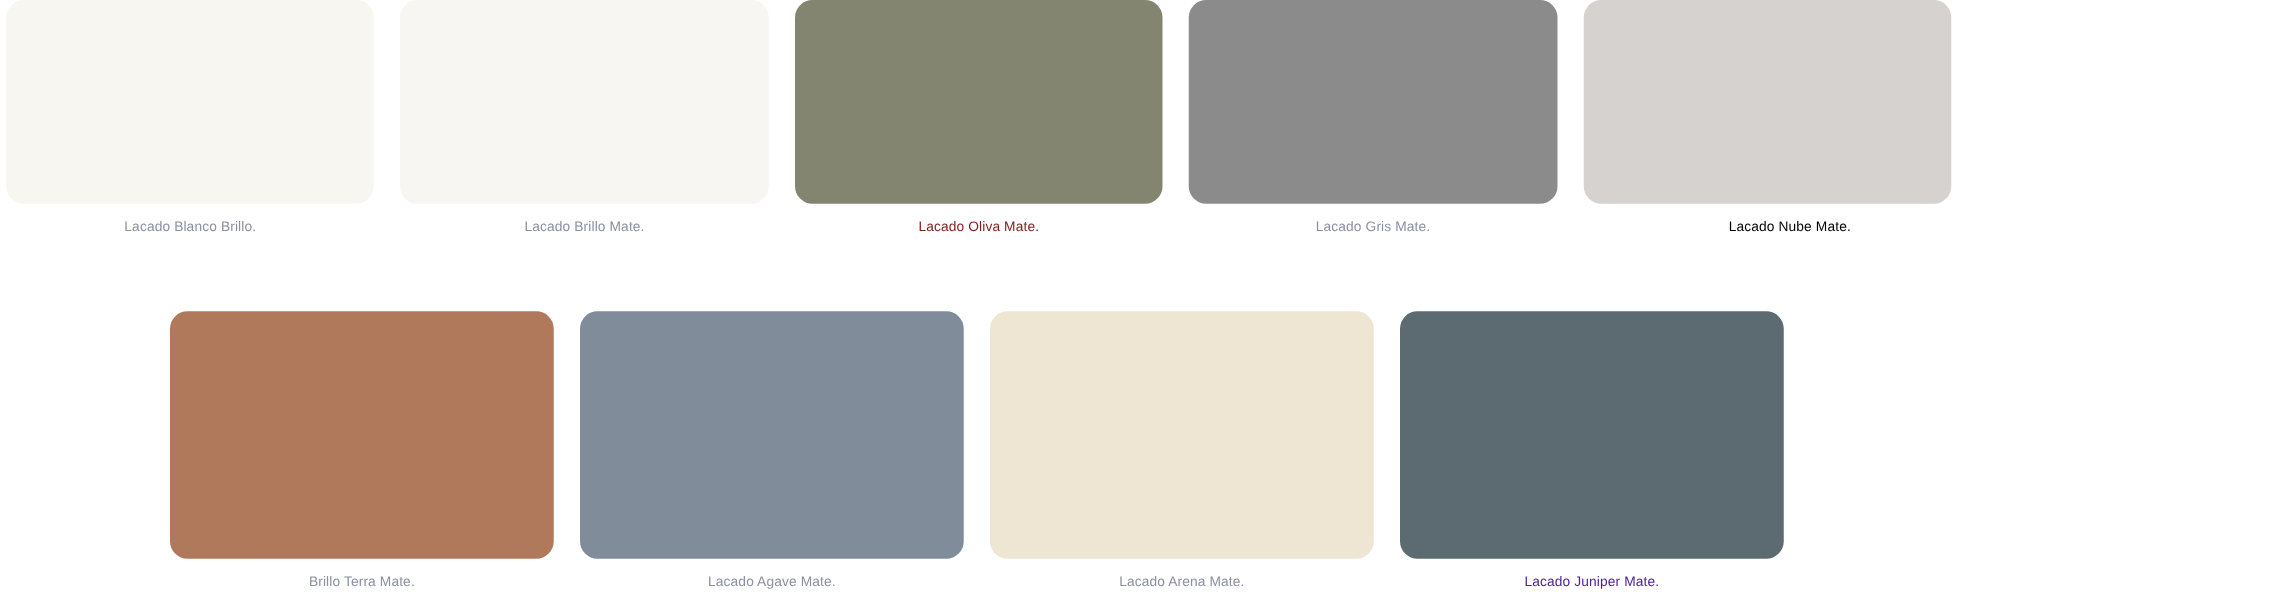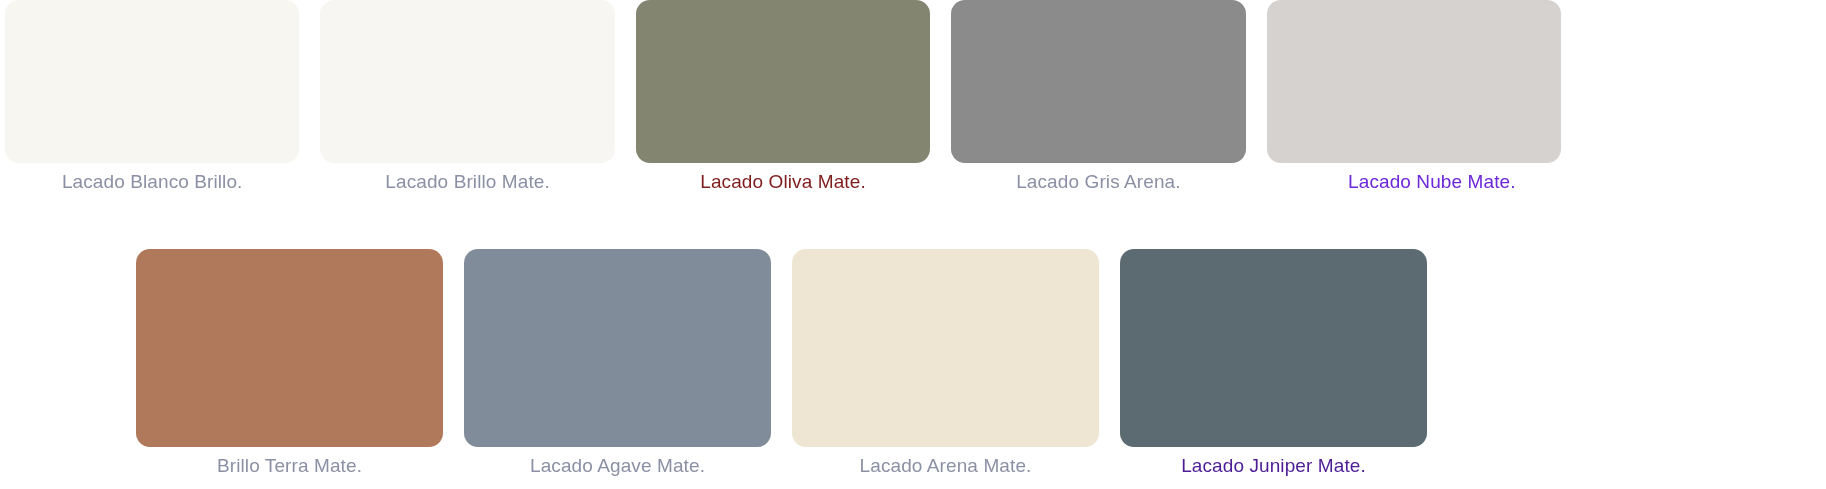--- a/index.html
+++ b/index.html
@@ -59,21 +59,21 @@
   #swatch-row-1 .swatch-chip {
     height: 163px;
   }
 
   #swatch-row-2 .swatch-chip {
     height: 198px;
   }
 
   .swatch-label {
     margin-top: 10px;
-    font-size: 19px;
+    font-size: 11px;
     line-height: 18px;
     letter-spacing: 0.1px;
     color: #8b90a4;
     text-align: right;
     white-space: nowrap;
     font-family: "Liberation Sans", sans-serif;
   }
 </style>
 </head>
 <body style="background: rgb(255, 255, 255);">
@@ -88,25 +88,25 @@
       <div class="swatch-cell">
         <div class="swatch-chip" style="background-color: rgb(248, 246, 242);"></div>
         <div class="swatch-label" style="color: rgb(139, 144, 164);">Lacado Brillo Mate.</div>
       </div>
       <div class="swatch-cell">
         <div class="swatch-chip" style="background-color: rgb(132, 133, 113);"></div>
         <div class="swatch-label" style="color: #7f1d1d;">Lacado Oliva Mate.</div>
       </div>
       <div class="swatch-cell">
         <div class="swatch-chip" style="background-color: rgb(139, 139, 139);"></div>
-        <div class="swatch-label" style="color: rgb(139, 144, 164);">Lacado Gris Arena.</div>
+        <div class="swatch-label" style="color: rgb(139, 144, 164);">Lacado Gris Mate.</div>
       </div>
       <div class="swatch-cell">
         <div class="swatch-chip" style="background-color: rgb(214, 210, 208);"></div>
-        <div class="swatch-label" style="color: #6d28d9; margin-left: 36px;">Lacado Nube Mate.</div>
+        <div class="swatch-label" style="color: #000000; margin-left: 36px;">Lacado Nube Mate.</div>
       </div>
     </div>
 
   <div class="swatch-row" id="swatch-row-2">
       <div class="swatch-cell">
         <div class="swatch-chip" style="background-color: rgb(177, 121, 91);"></div>
         <div class="swatch-label" style="color: rgb(139, 144, 164);">Brillo Terra Mate.</div>
       </div>
       <div class="swatch-cell">
         <div class="swatch-chip" style="background-color: rgb(129, 140, 154);"></div>

